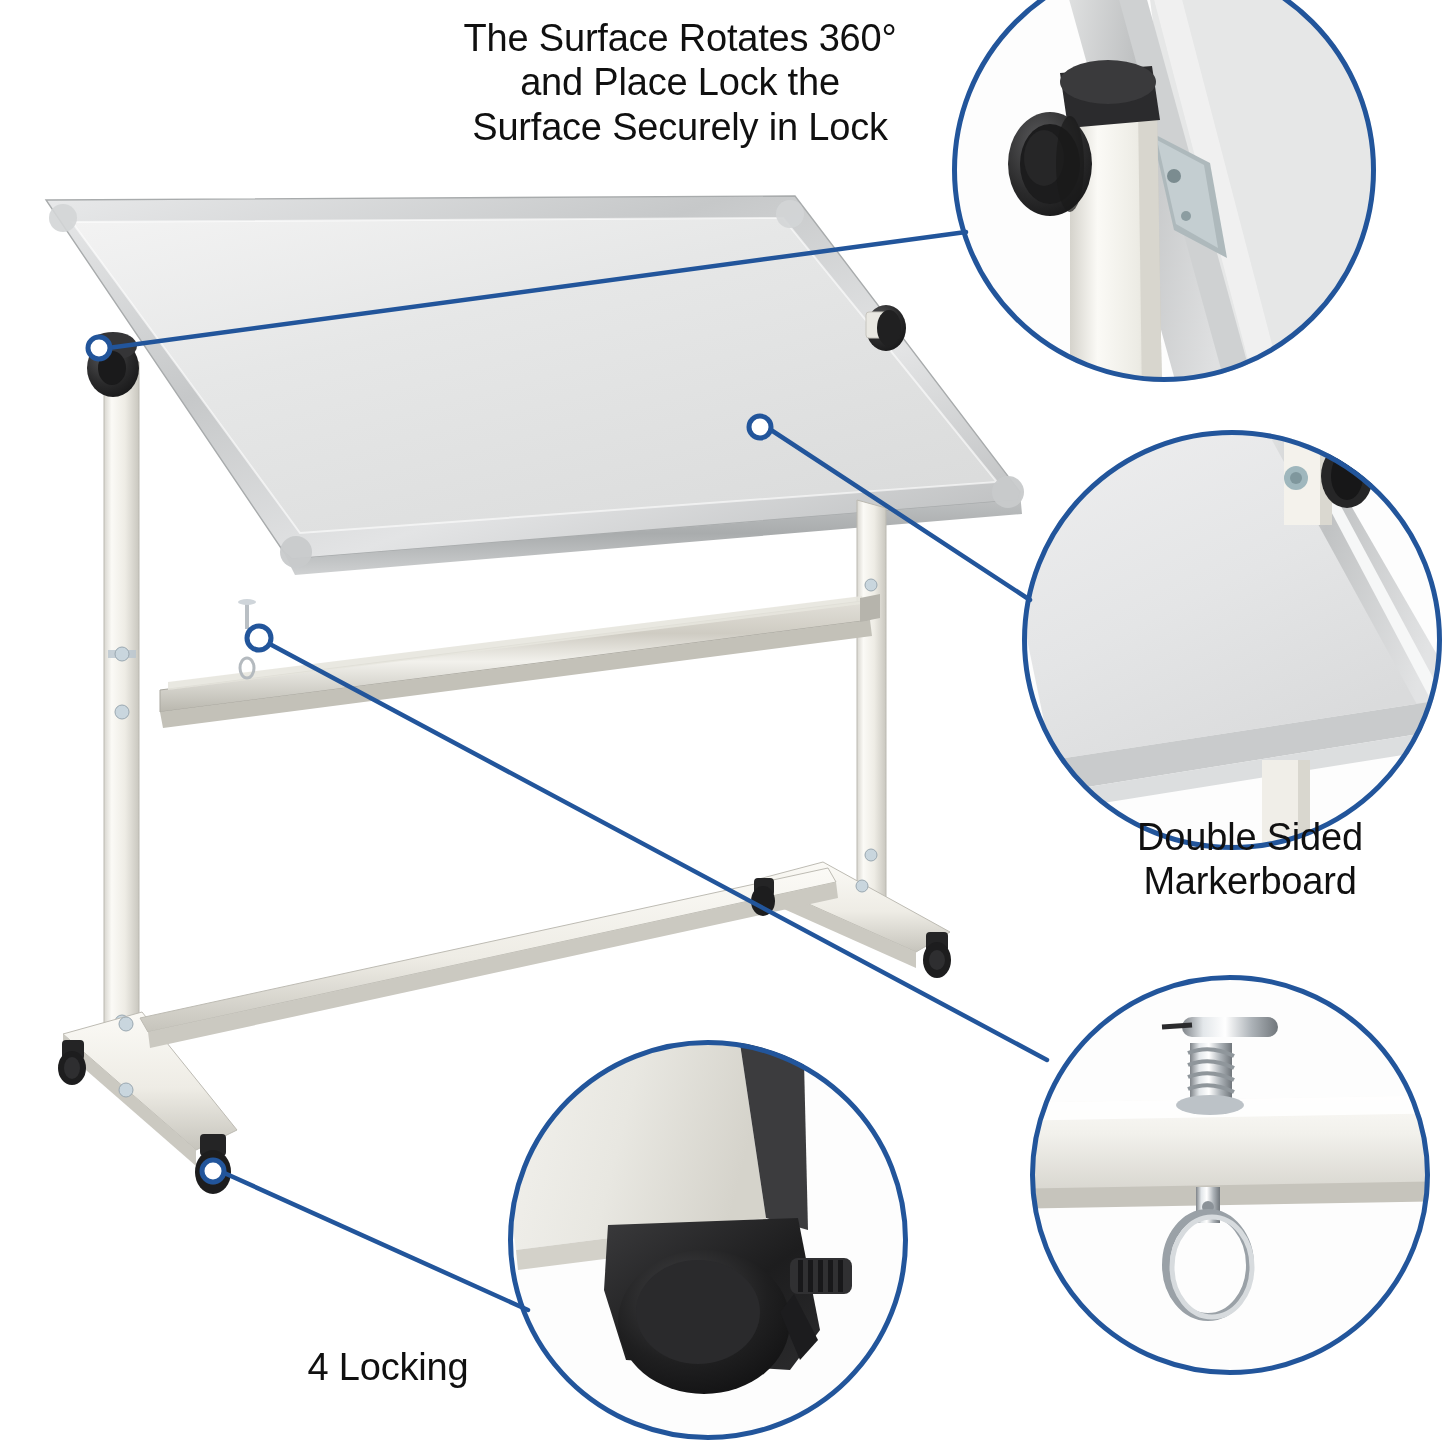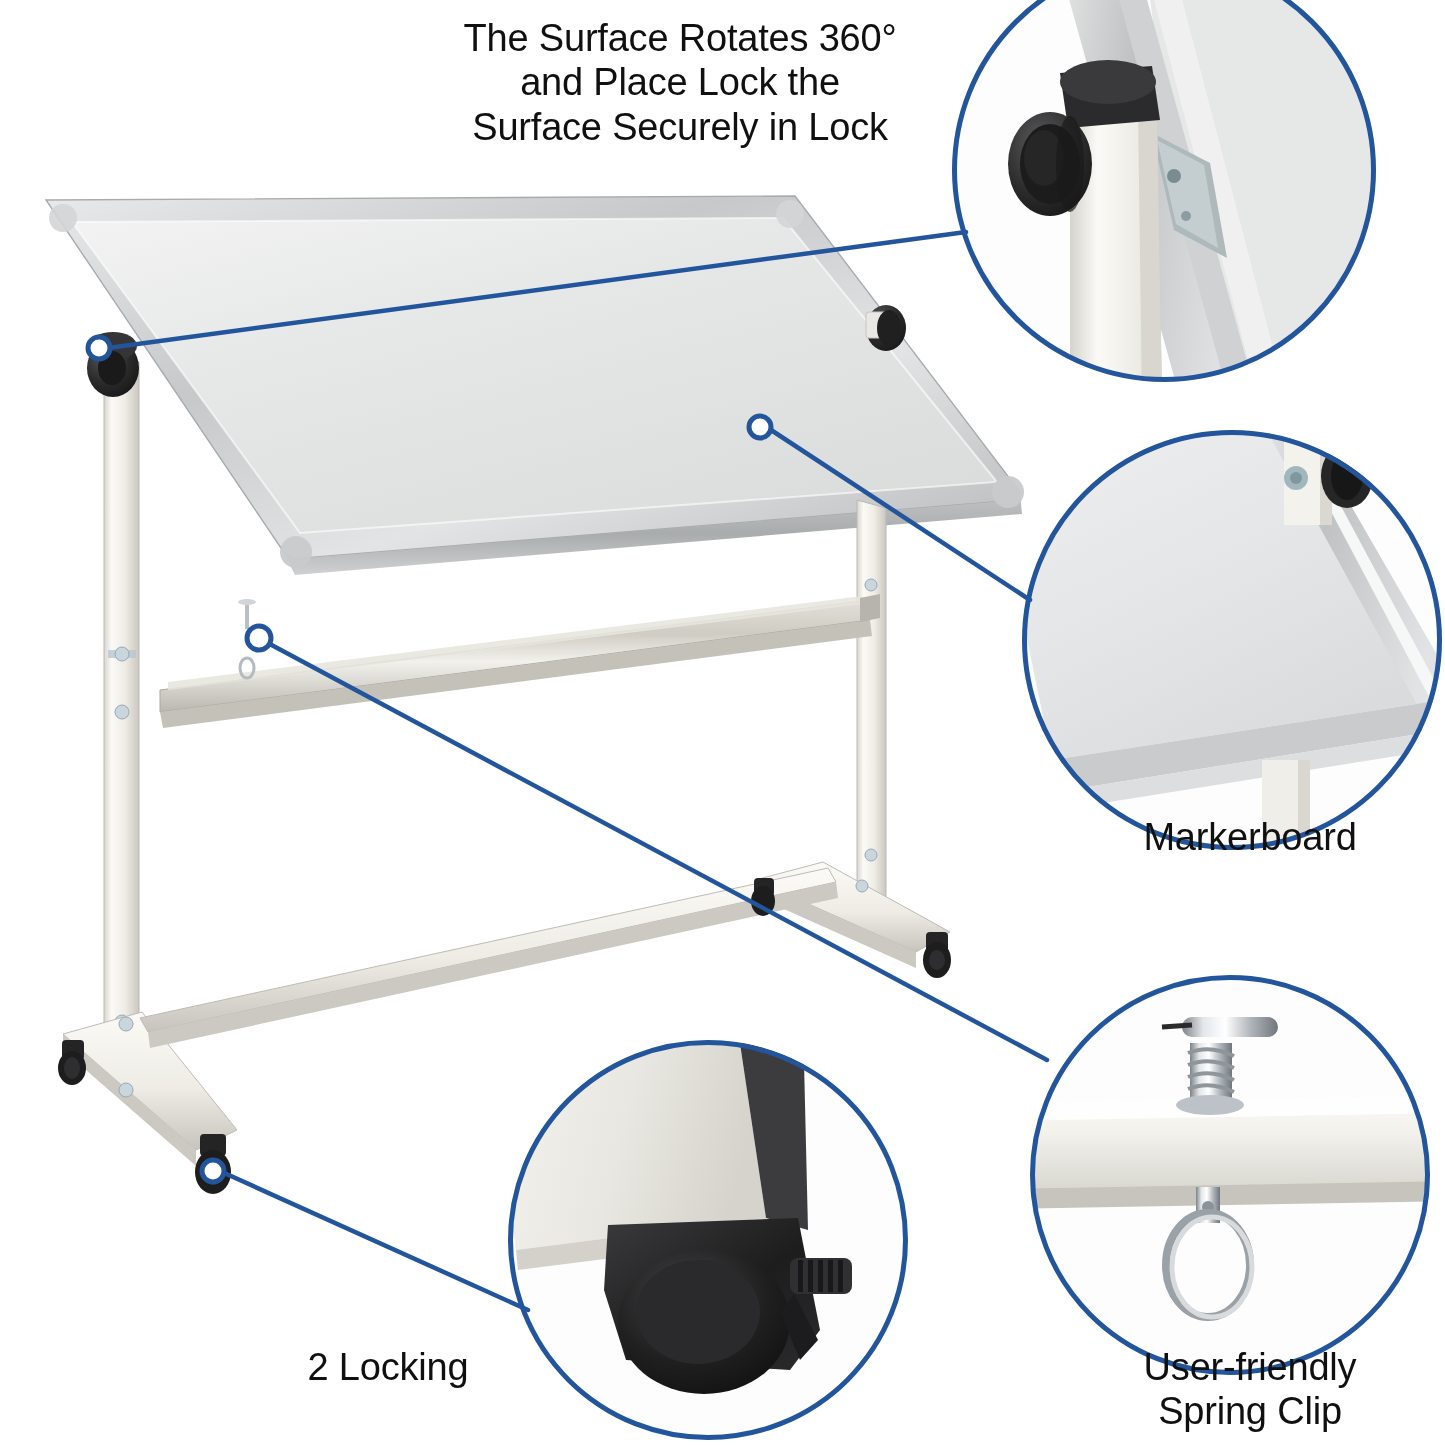--- a/index.html
+++ b/index.html
@@ -389,25 +389,22 @@
     </g>
   </svg>
 
   <div class="caption" id="cap-rotate">
     <div>The Surface Rotates 360°</div>
     <div>and Place Lock the</div>
     <div>Surface Securely in Lock</div>
   </div>
 
   <div class="caption" id="cap-double">
+    <div>Double Sided</div>
     <div>Markerboard</div>
   </div>
 
   <div class="caption" id="cap-casters">
-    <div>2 Locking</div>
-  </div>
-
-  <div class="caption" id="cap-spring">
-    <div>User-friendly</div>
-    <div>Spring Clip</div>
-  </div>
+    <div>4 Locking</div>
+  </div>
+
 
 </div>
 
 </body></html>

